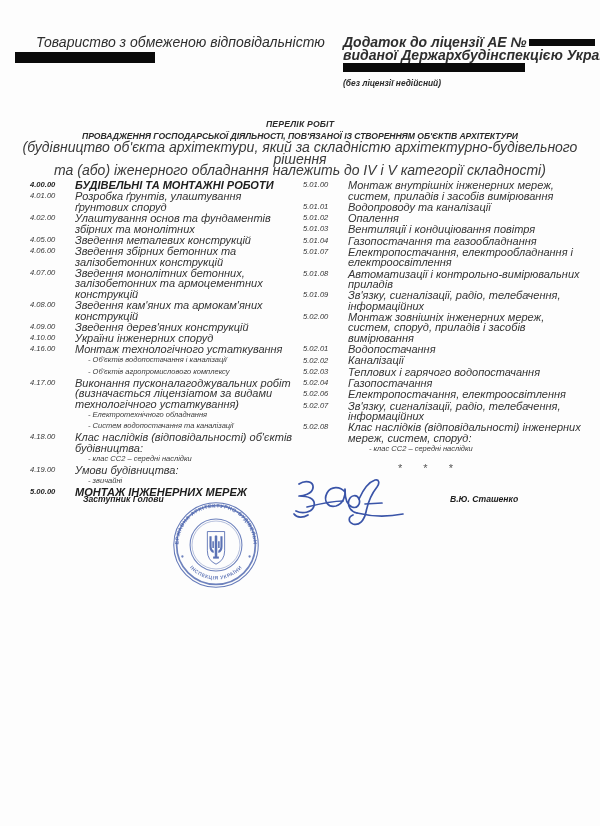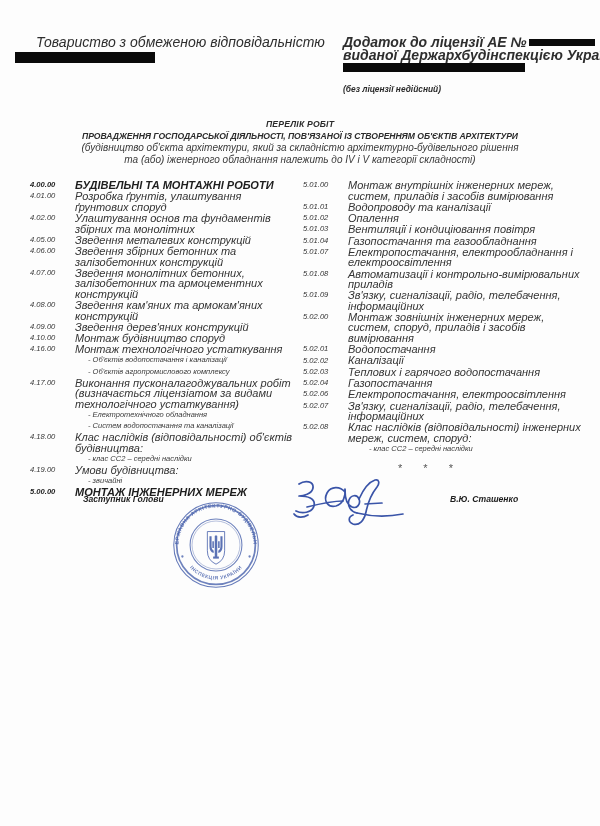--- a/index.html
+++ b/index.html
@@ -63,21 +63,21 @@
     width: 66px; height: 7px;
     vertical-align: middle;
     margin-left: 2px;
     position: relative;
     top: -1px;
   }
   .redact-issuer {
     width: 182px; height: 9px;
     margin-top: 2px;
   }
-  .lic-note-wrap { margin-top: 6px; }
+  .lic-note-wrap { }
 
   
   .title-block {
     position: absolute;
     left: 0; top: 118px;
     width: 600px;
     text-align: center;
     font-style: italic;
   }
   .t1 {
@@ -86,21 +86,21 @@
     letter-spacing: 0.2px;
     line-height: 12px;
   }
   .t2 {
     font-size: 8.6px;
     font-weight: bold;
     line-height: 12px;
     letter-spacing: -0.05px;
   }
   .t3, .t4 {
-    font-size: 10px;
+    font-size: 14px;
     line-height: 11.6px;
     color: #3a3a3a;
   }
 
   
   .cols {
     position: absolute;
     left: 0; top: 180px;
     width: 600px;
   }
@@ -255,21 +255,21 @@
         <div class="row">
           <div class="code">4.08.00</div>
           <div class="text">Зведення кам'яних та армокам'яних конструкцій</div>
         </div>
         <div class="row">
           <div class="code">4.09.00</div>
           <div class="text">Зведення дерев'яних конструкцій</div>
         </div>
         <div class="row">
           <div class="code">4.10.00</div>
-          <div class="text">Монтаж будівництво споруд</div>
+          <div class="text">України інженерних споруд</div>
         </div>
         <div class="row">
           <div class="code">4.16.00</div>
           <div class="text">Монтаж технологічного устаткування</div>
         </div>
         <div class="sub">- Об'єктів водопостачання і каналізації</div>
         <div class="sub">- Об'єктів агропромислового комплексу</div>
         <div class="row">
           <div class="code">4.17.00</div>
           <div class="text">Виконання пусконалагоджувальних робіт (визначається ліцензіатом за видами технологічного устаткування)</div>

